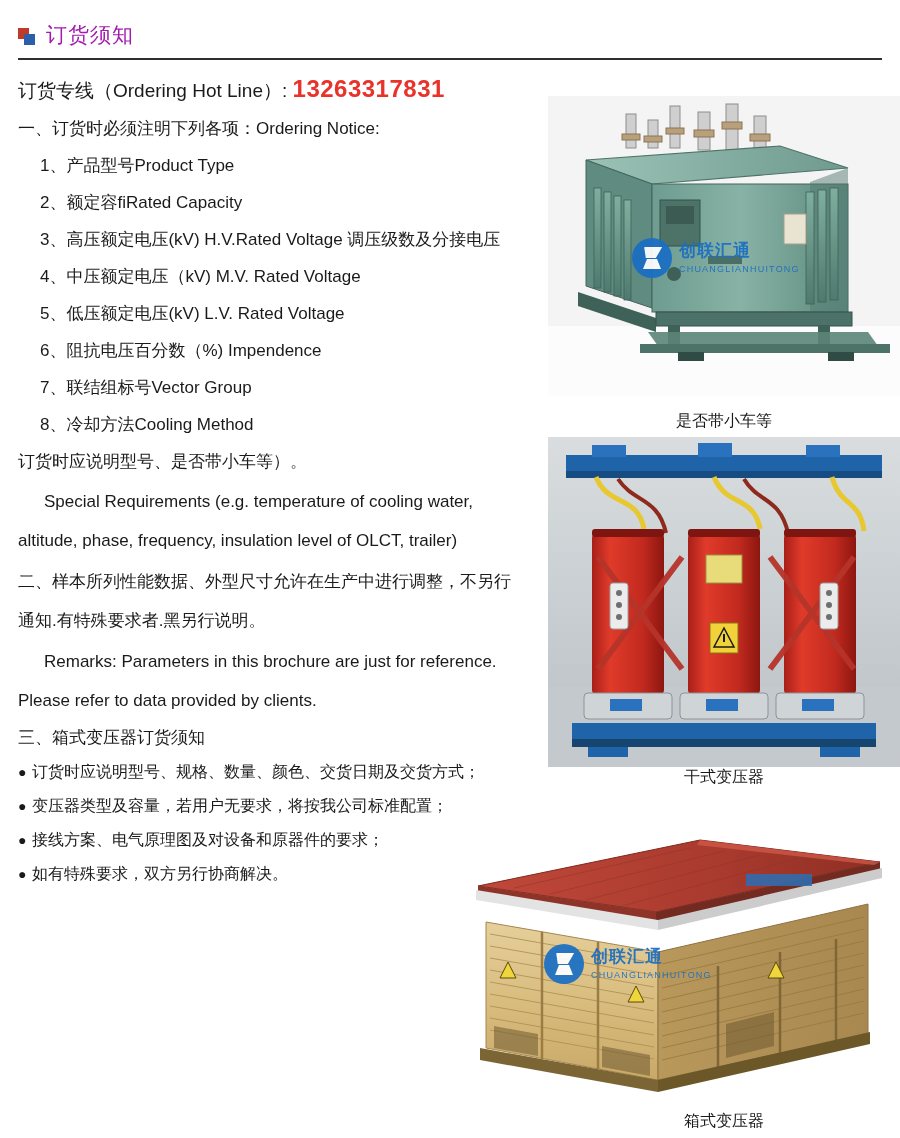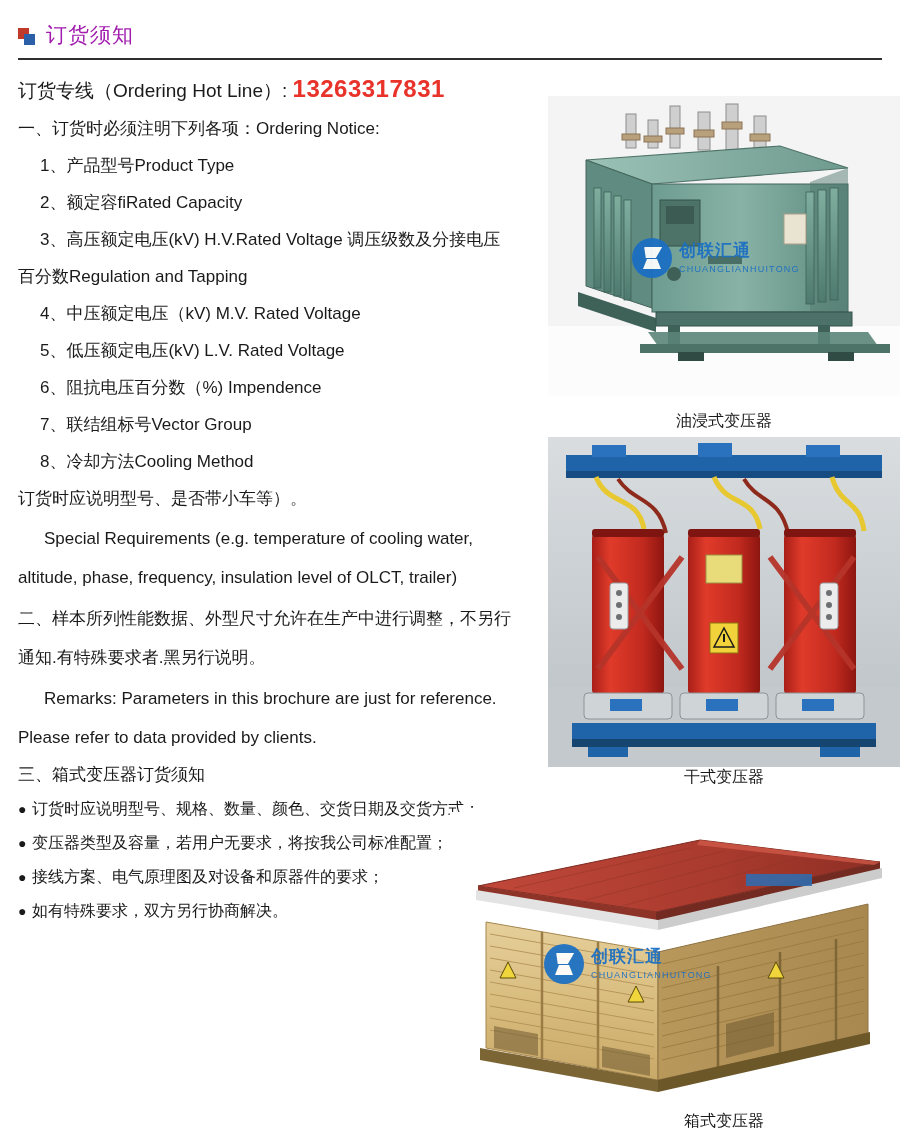--- a/index.html
+++ b/index.html
@@ -219,21 +219,20 @@
   <div class="hotline">
     <span>订货专线（Ordering Hot Line）:</span>
     <span class="num">13263317831</span>
   </div>
 
   <div class="lvl0">一、订货时必须注明下列各项：Ordering Notice:</div>
 
   <div class="item">1、产品型号Product Type</div>
   <div class="item">2、额定容fiRated Capacity</div>
   <div class="item">3、高压额定电压(kV) H.V.Rated Voltage 调压级数及分接电压</div>
-  <div class="item-cont">百分数Regulation and Tapping</div>
   <div class="item">4、中压额定电压（kV) M.V. Rated Voltage</div>
   <div class="item">5、低压额定电压(kV) L.V. Rated Voltage</div>
   <div class="item">6、阻抗电压百分数（%) Impendence</div>
   <div class="item">7、联结组标号Vector Group</div>
   <div class="item">8、冷却方法Cooling Method</div>
   <div class="item-cont">订货时应说明型号、是否带小车等）。</div>
 
   <div class="para indent">Special Requirements (e.g. temperature of cooling water,</div>
   <div class="para-en">altitude, phase, frequency, insulation level of OLCT, trailer)</div>
 
@@ -335,21 +334,21 @@
     <rect x="280" y="256" width="26" height="9" fill="#2f4b44"></rect>
   </svg>
   <div class="wm" style="left:84px; top:142px;">
     <span class="wm-badge"></span>
     <span class="wm-text">
       <span class="wm-cn">创联汇通</span><br>
       <span class="wm-en">CHUANGLIANHUITONG</span>
     </span>
   </div>
 </div>
-<div class="fig-caption fig1-cap">油浸式变压器</div>
+<div class="fig-caption fig1-cap">是否带小车等</div>
 
 <div class="fig2">
   <svg width="352" height="330" viewBox="0 0 352 330">
     <defs>
       <linearGradient id="coil" x1="0" y1="0" x2="1" y2="0">
         <stop offset="0%" stop-color="#a81f18"></stop>
         <stop offset="25%" stop-color="#e03b2a"></stop>
         <stop offset="70%" stop-color="#c22a1f"></stop>
         <stop offset="100%" stop-color="#8d1610"></stop>
       </linearGradient>

